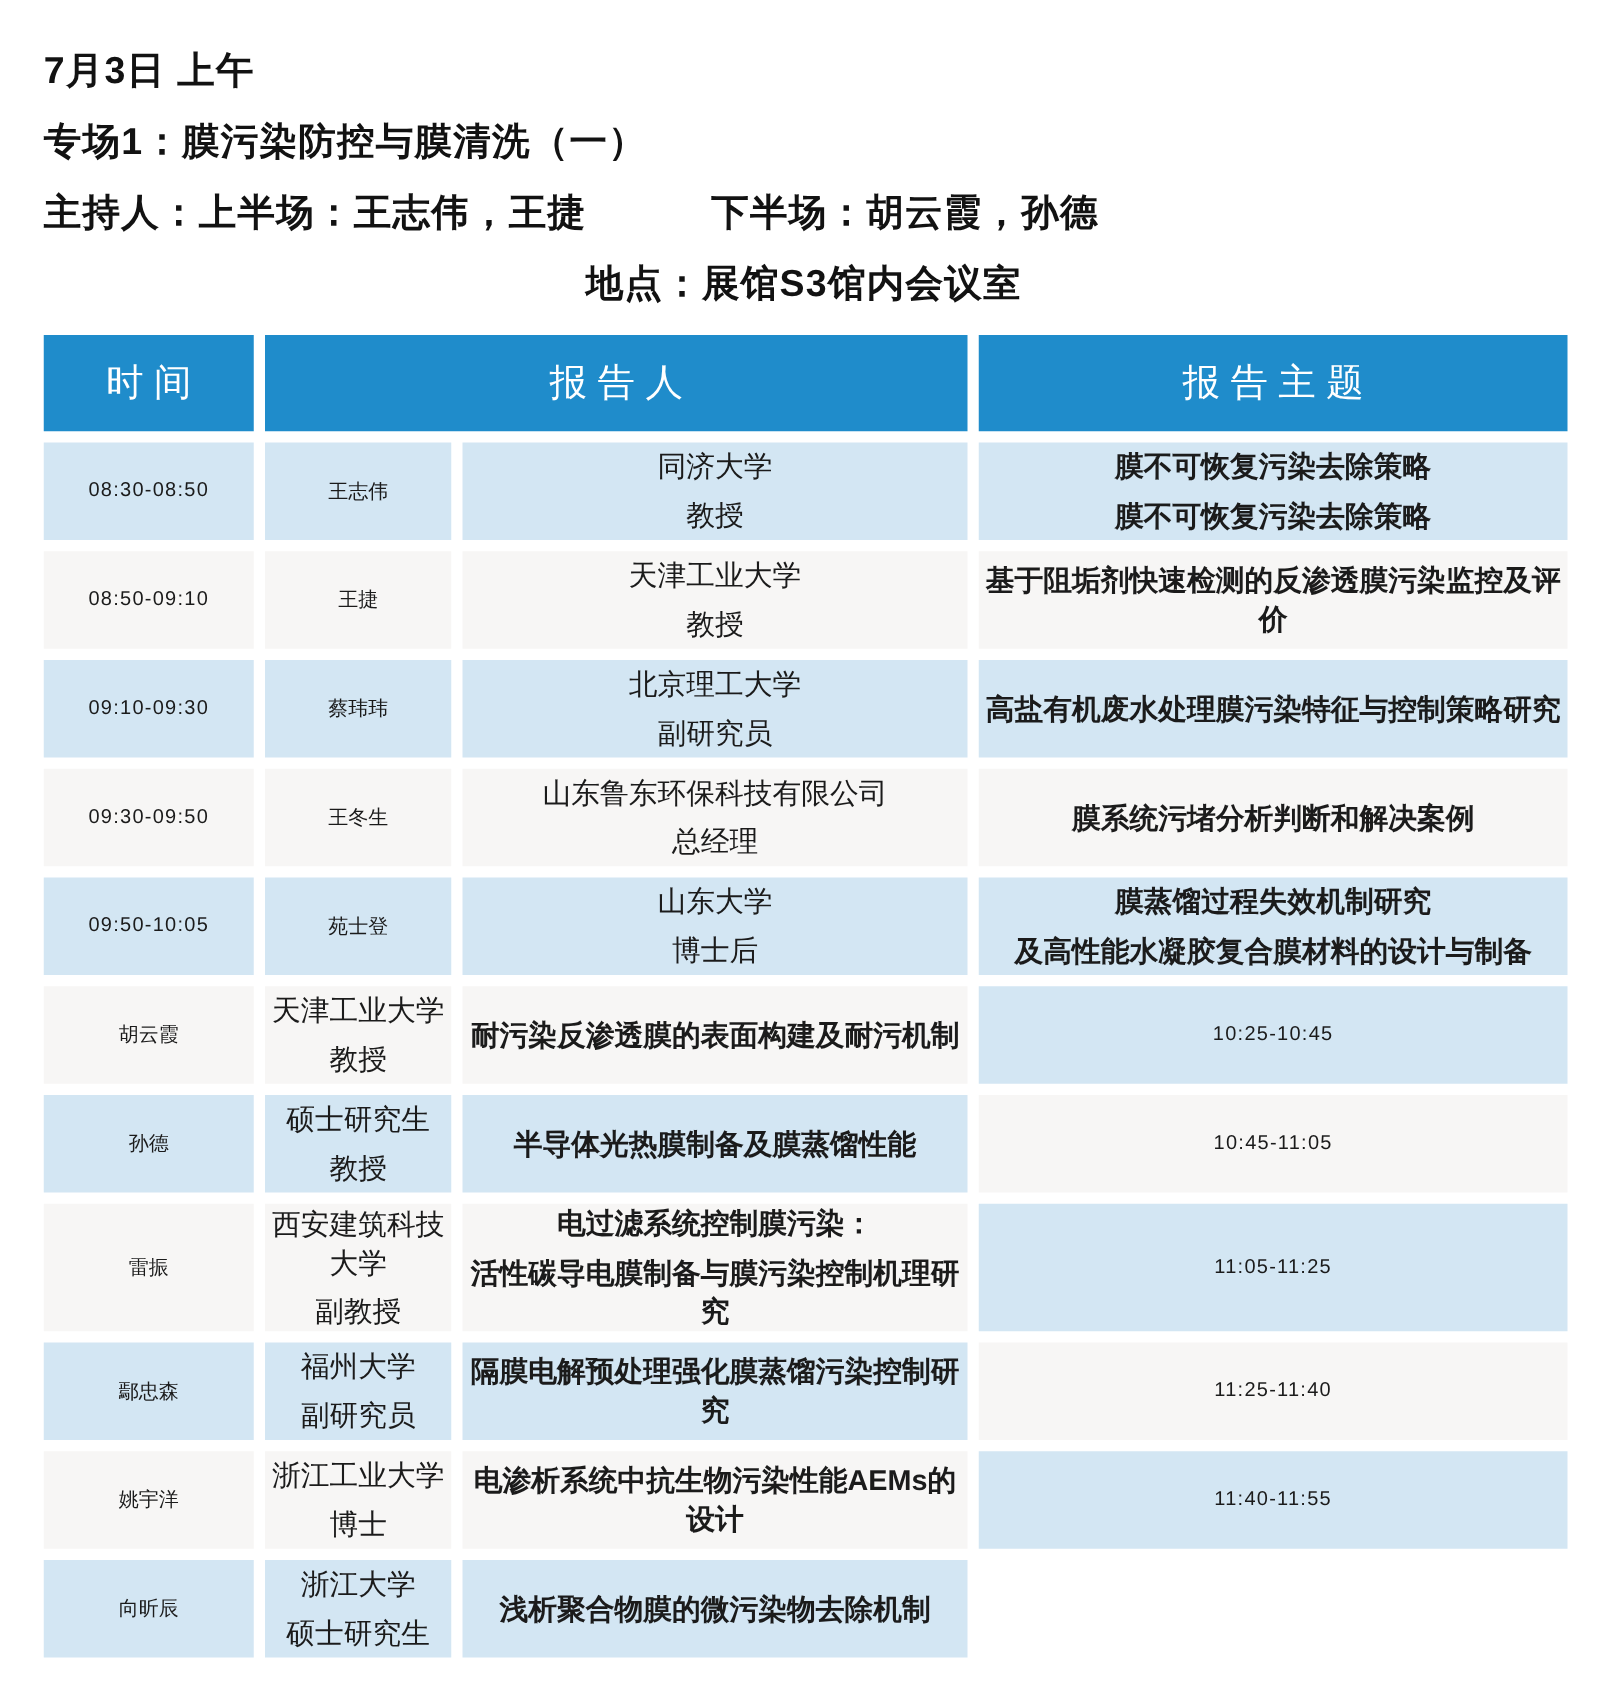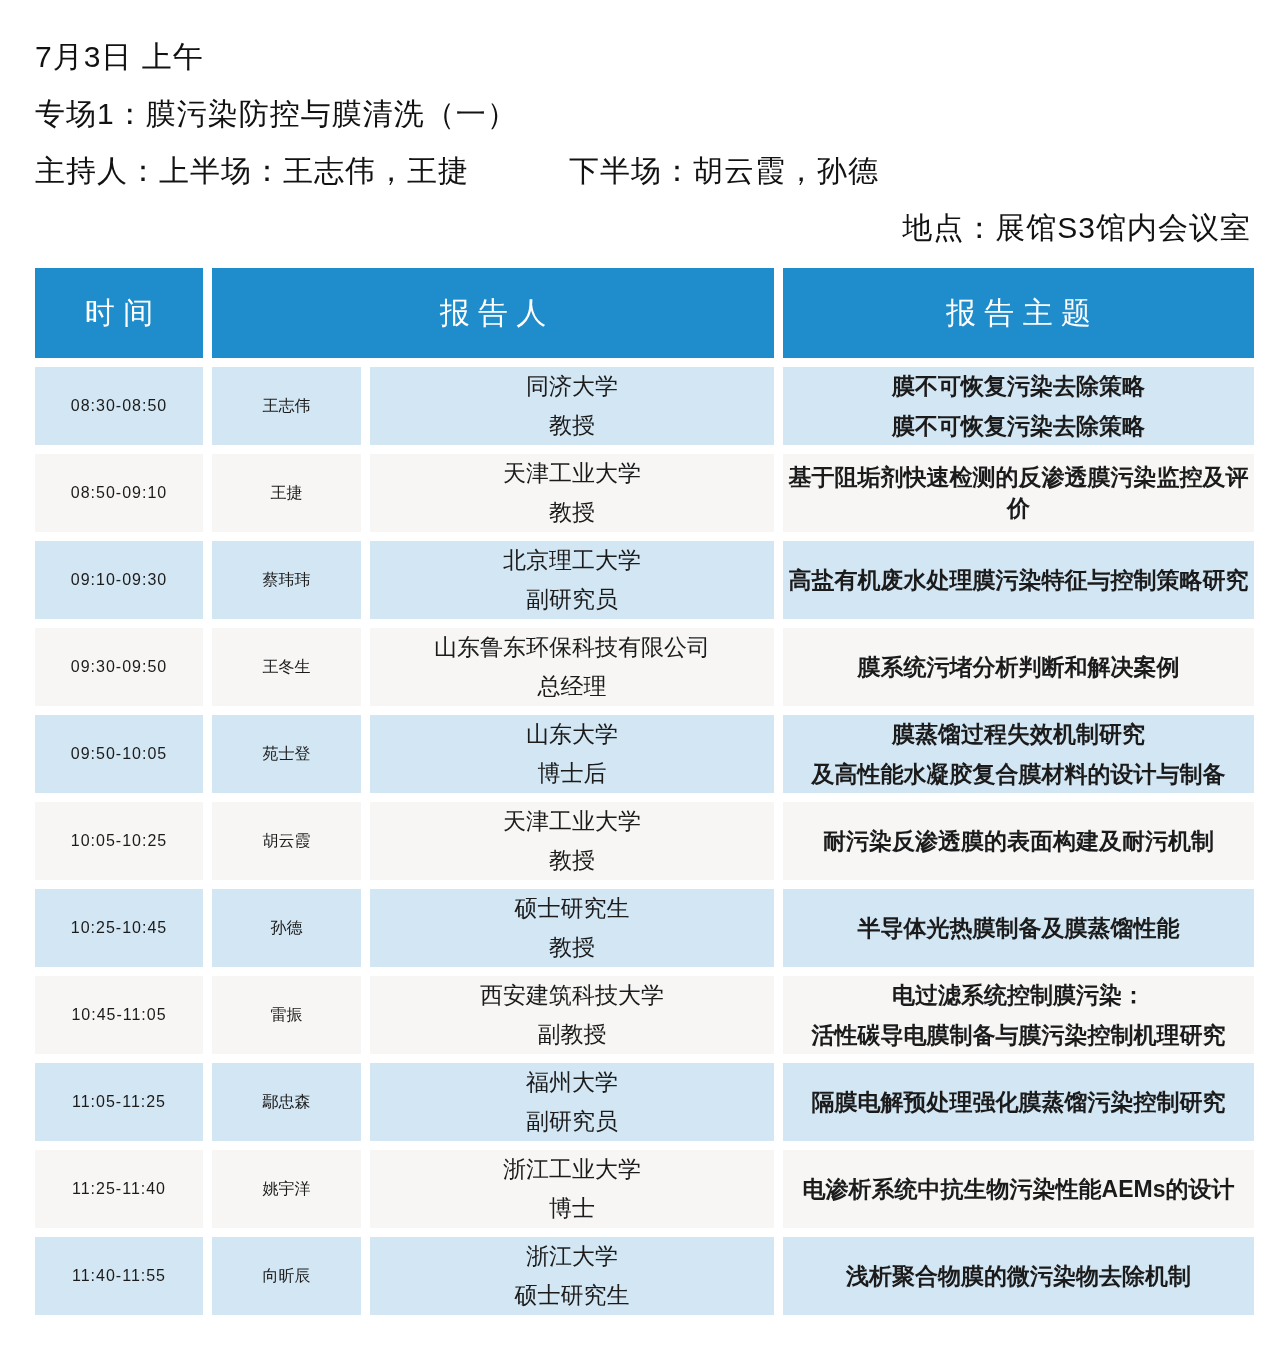--- a/index.html
+++ b/index.html
@@ -12,46 +12,46 @@
     font-family: "Liberation Sans", "DejaVu Sans", sans-serif;
   }
   .page {
     width: 1216px;
     margin: 0 29px 0 35px;
     padding-top: 40px;
   }
   
   .topline {
     font-size: 30px;
-    font-weight: 400;
+    font-weight: 700;
     color: #121212;
     line-height: 34px;
     margin-bottom: 23px;
     letter-spacing: 1px;
     white-space: nowrap;
   }
   .topline.location {
-    text-align: right;
+    text-align: center;
   }
   .mod-gap { margin-left: 100px; }
 
   
   .tbl {
     display: grid;
     grid-template-columns: 168px 149px 404px 471px;
     column-gap: 9px;
     row-gap: 9px;
     width: 1219px;
   }
   .th {
     background: #1f8ccb;
     color: #ffffff;
     font-size: 30px;
     font-weight: 500;
-    height: 90px;
+    height: 77px;
     display: flex;
     align-items: center;
     justify-content: center;
     white-space: nowrap;
   }
   .th.c-speaker { grid-column: 2 / span 2; }
   .td {
     min-height: 78px;
     display: flex;
     flex-direction: column;
@@ -132,21 +132,20 @@
     <div class="td blue">苑士登</div>
     <div class="td blue affil">
       <div>山东大学</div>
       <div>博士后</div>
     </div>
     <div class="td blue topic">
       <div>膜蒸馏过程失效机制研究</div>
       <div>及高性能水凝胶复合膜材料的设计与制备</div>
     </div>
 
-    <div class="td gray time">10:05-10:25</div>
     <div class="td gray">胡云霞</div>
     <div class="td gray affil">
       <div>天津工业大学</div>
       <div>教授</div>
     </div>
     <div class="td gray topic">
       <div>耐污染反渗透膜的表面构建及耐污机制</div>
 
     </div>
 

